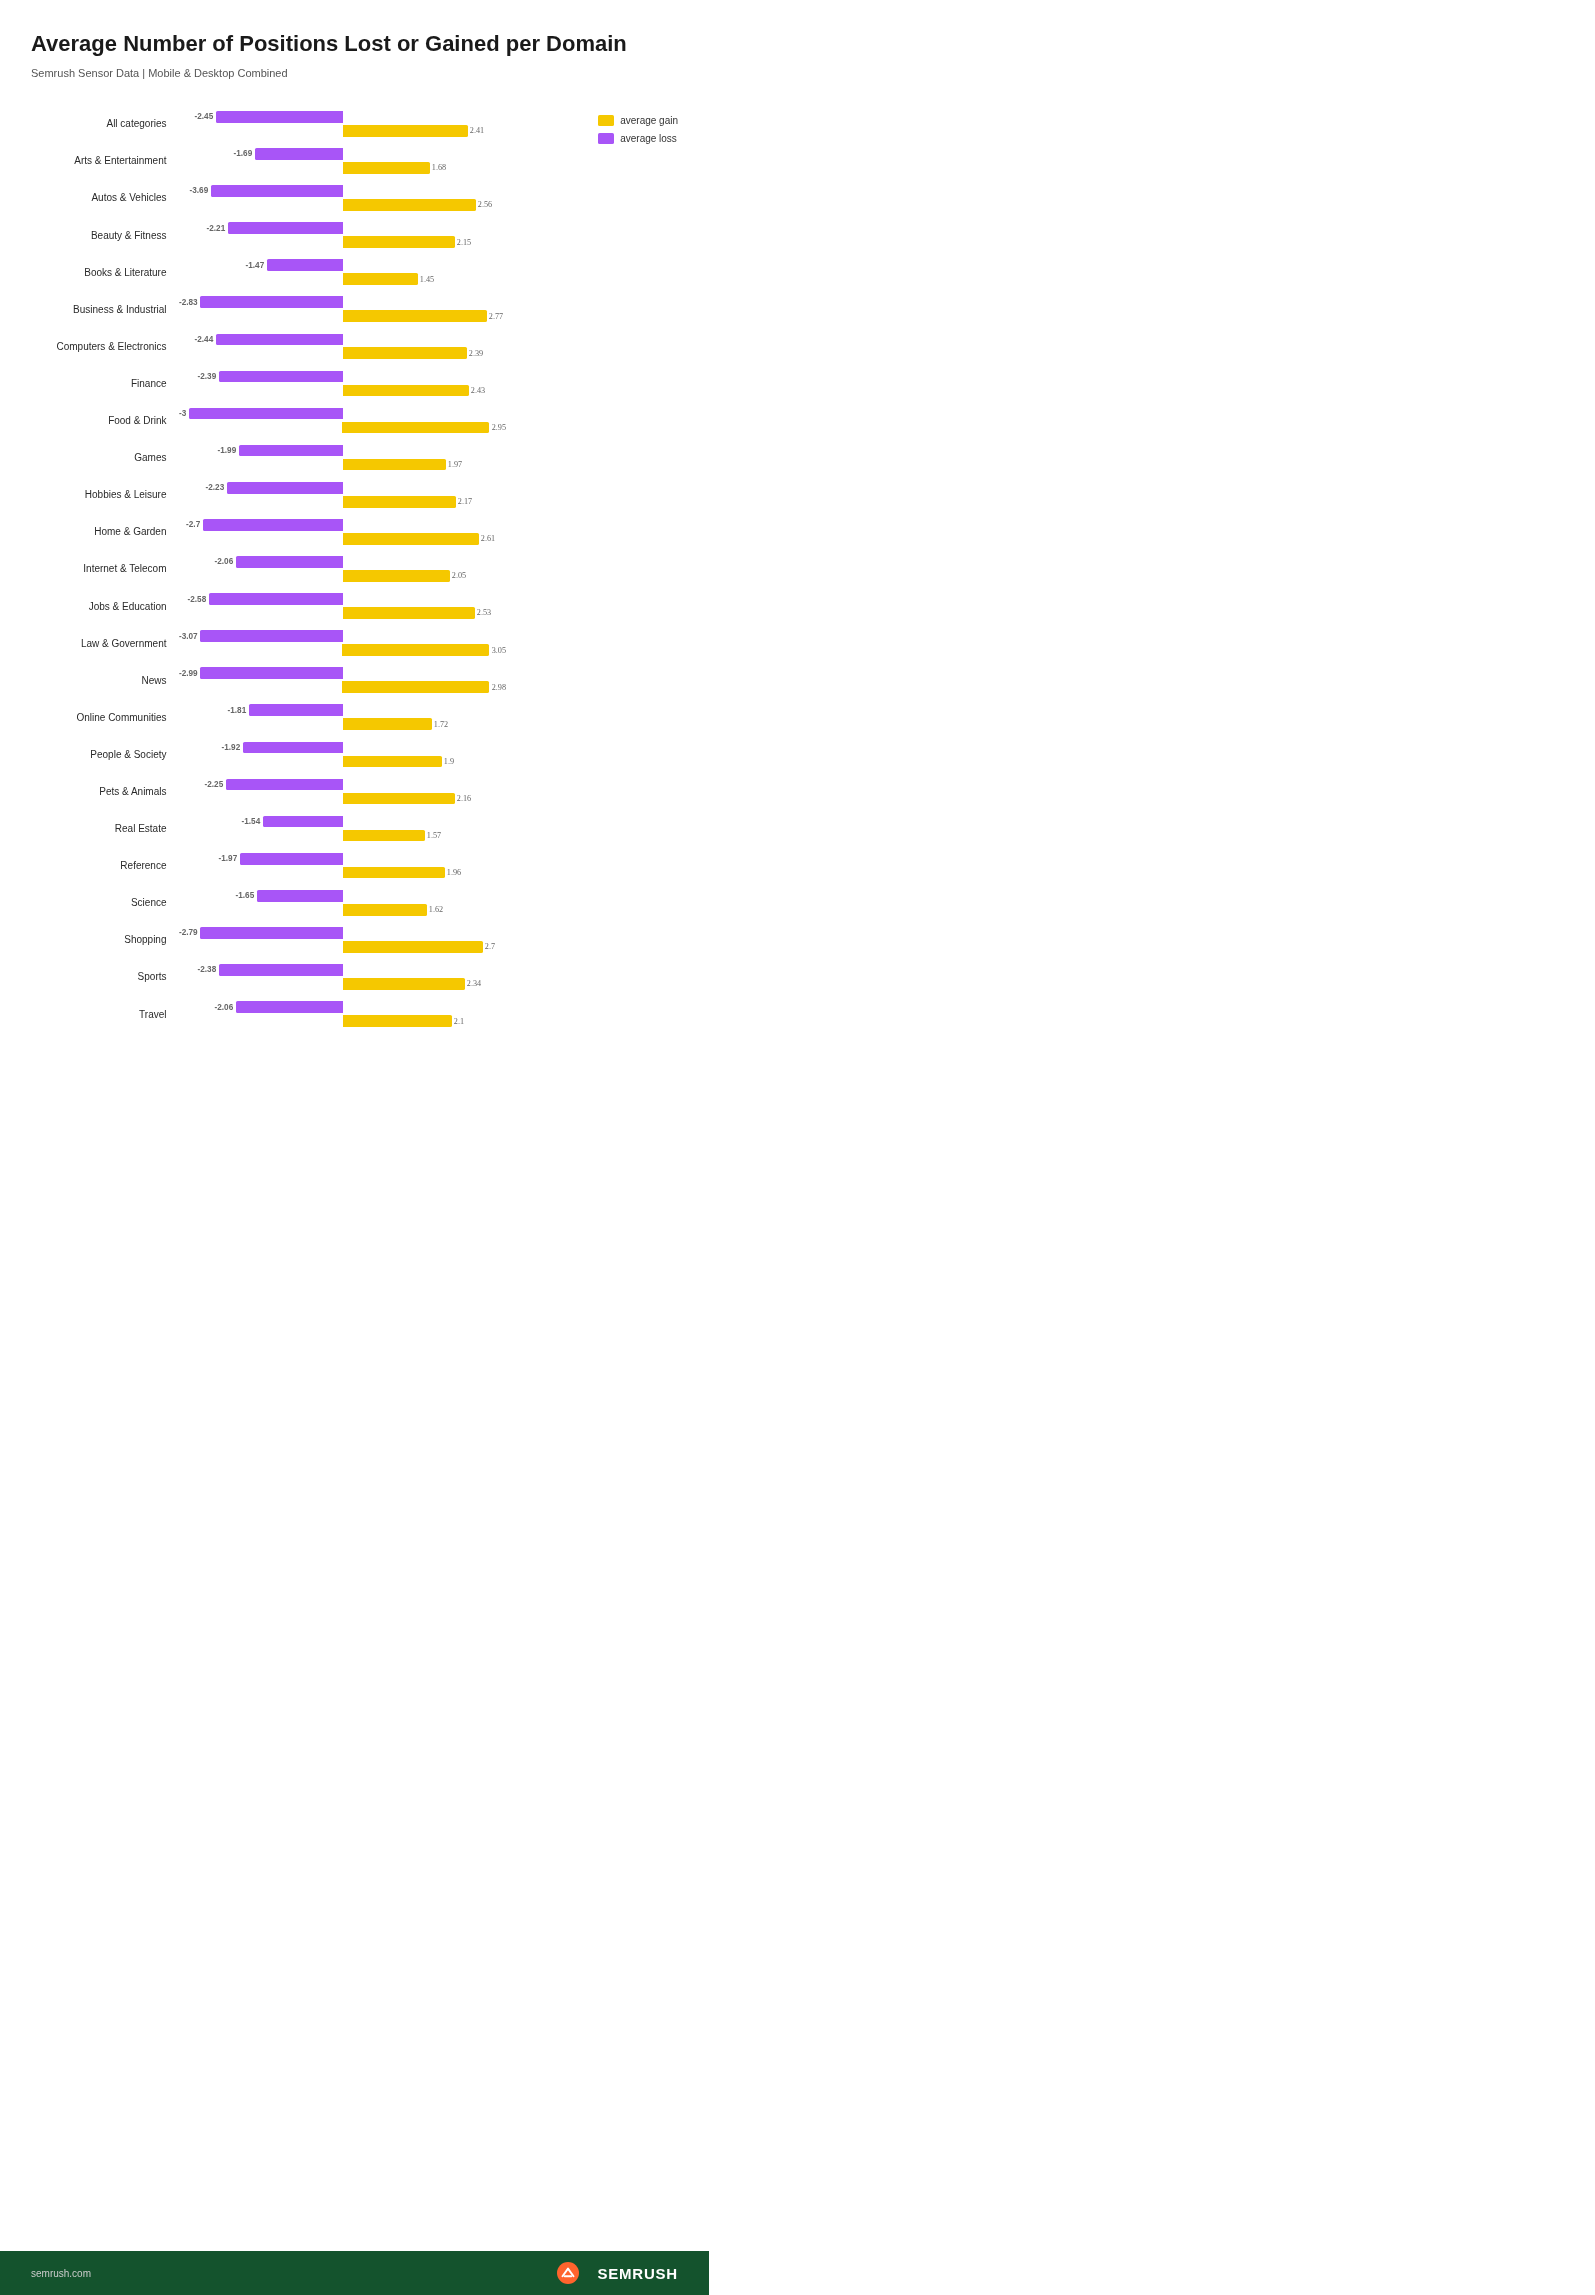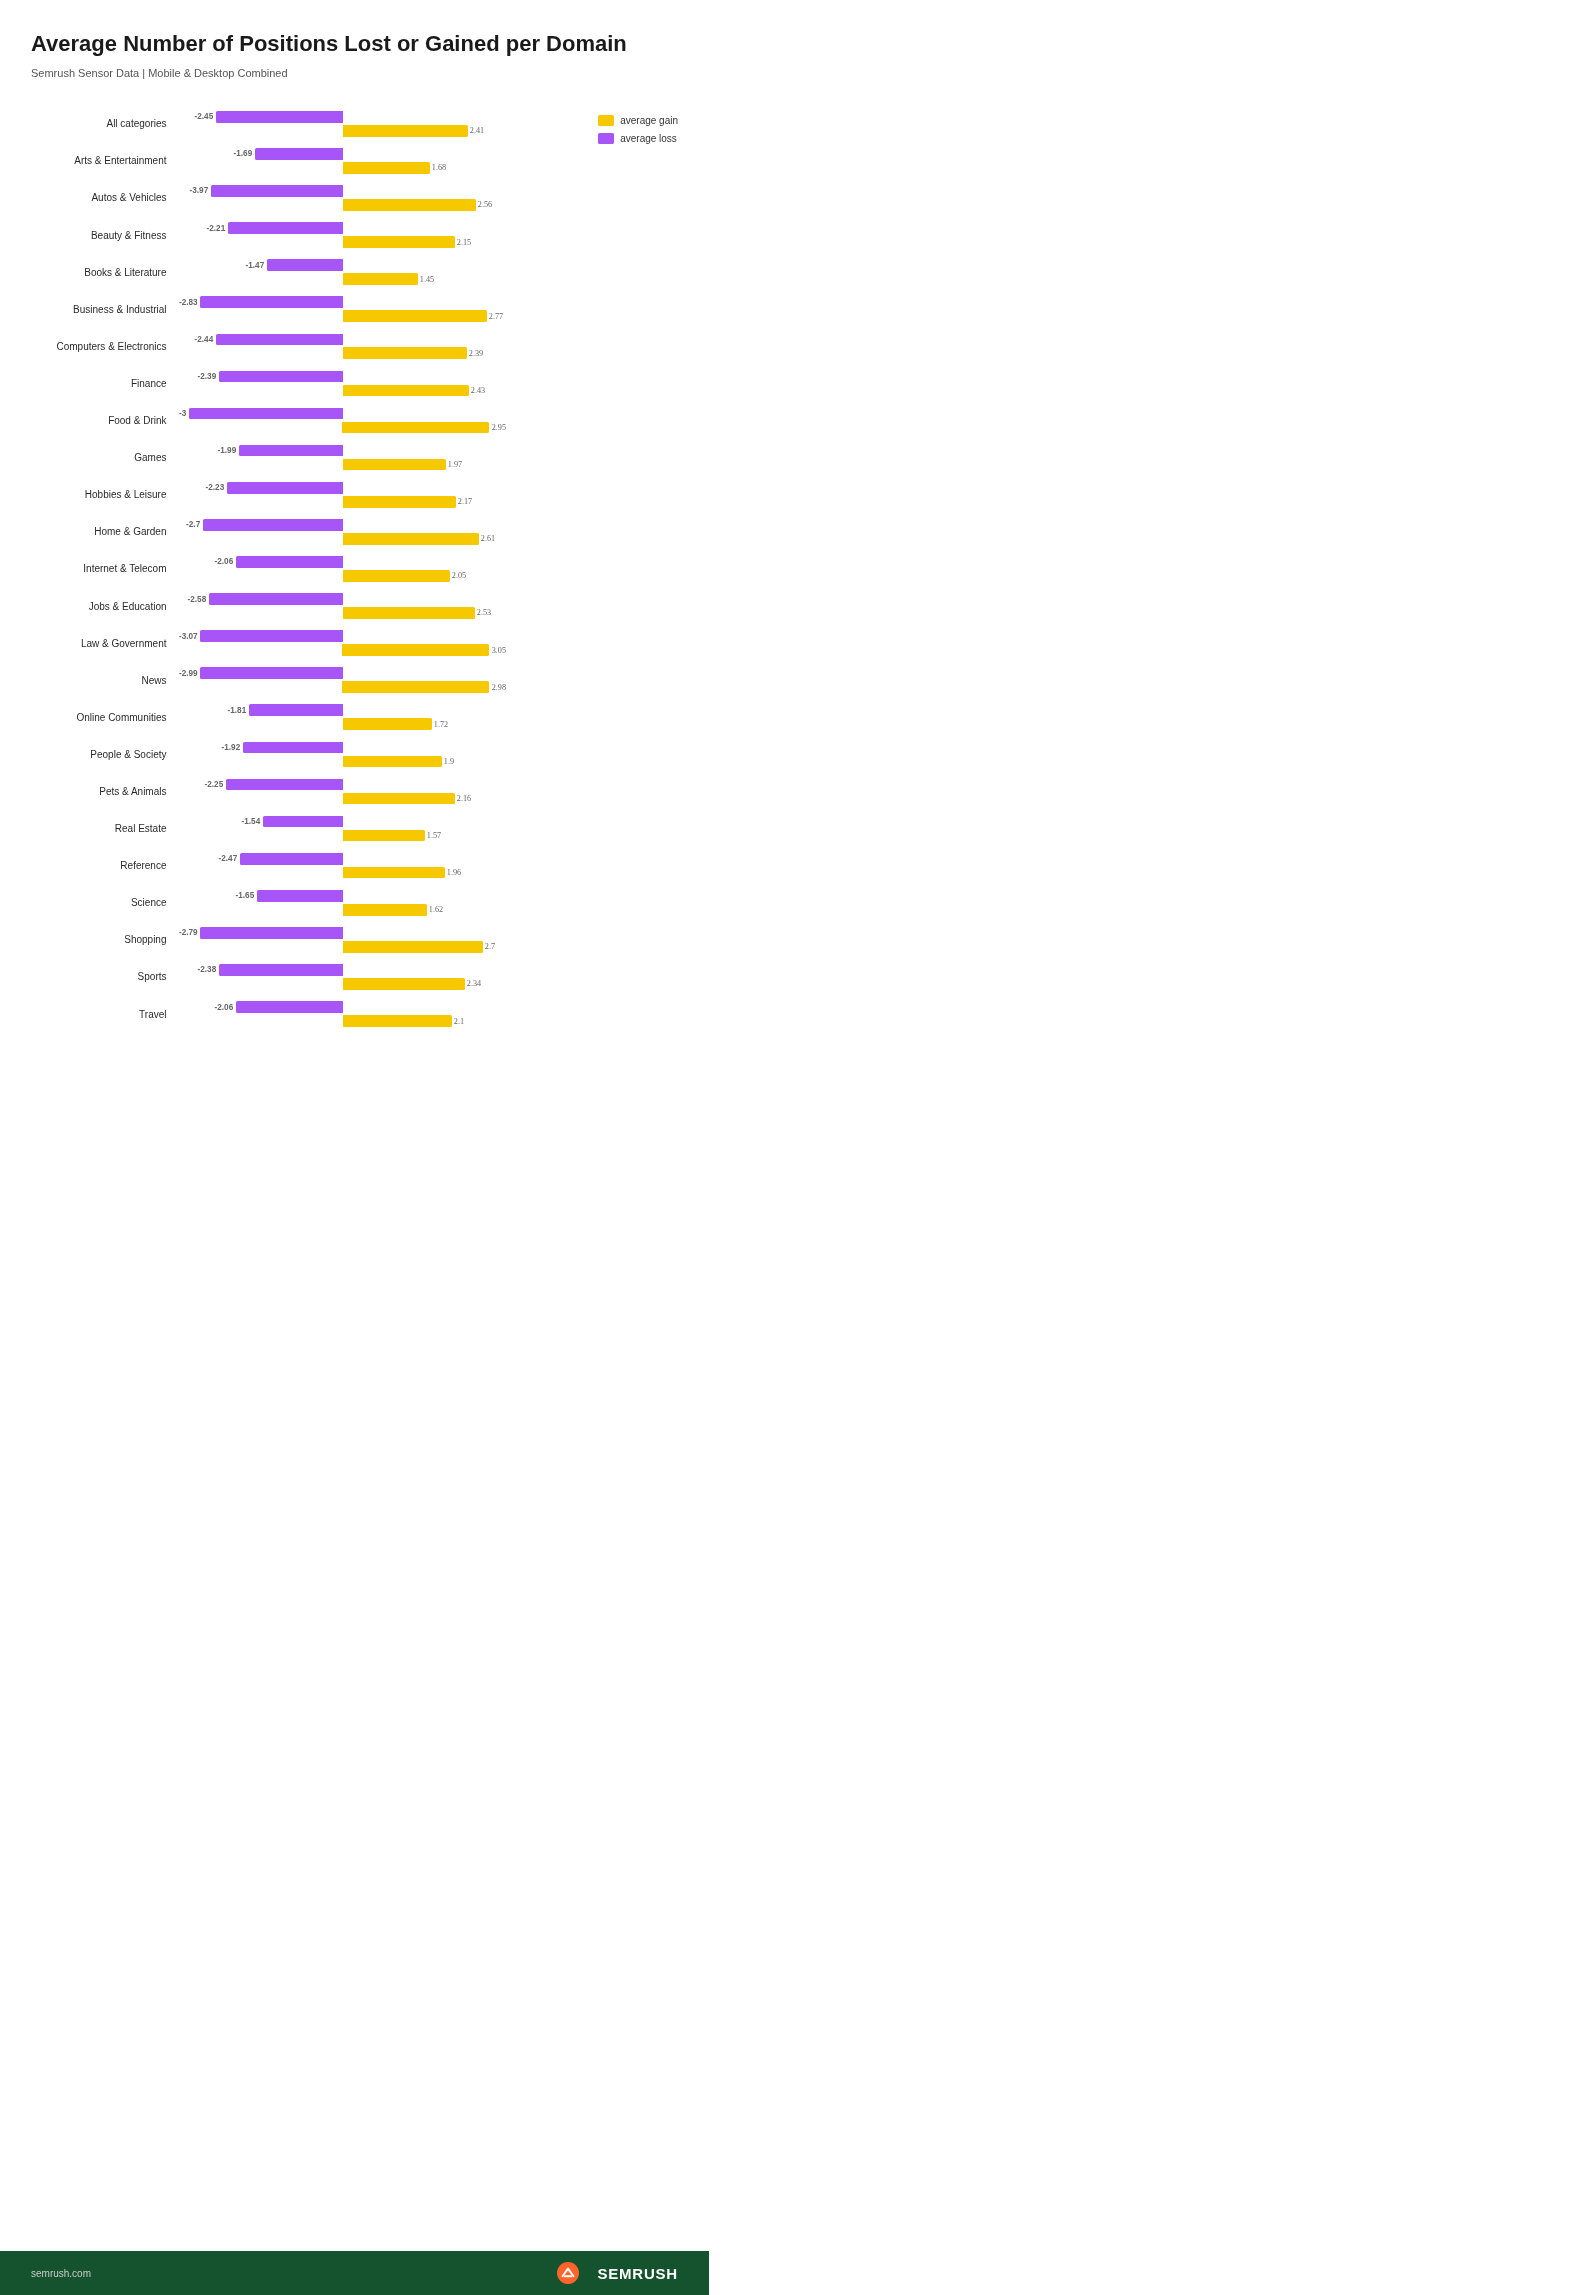--- a/index.html
+++ b/index.html
@@ -214,21 +214,21 @@
                 </div>
               </div>
             </div>
           </div>
           <div class="chart-entry">
             <div class="cat-label">Autos &amp; Vehicles</div>
             <div class="bars-zone">
               <div class="single-bar-line">
                 <div class="bars-split">
                   <div class="neg-bar-wrap">
-                    <span class="neg-val">-3.97</span>
+                    <span class="neg-val">-3.69</span>
                     <div class="bar-purple" style="width: 132px;"></div>
                   </div>
                   <div class="pos-bar-wrap"></div>
                 </div>
               </div>
               <div class="single-bar-line">
                 <div class="bars-split">
                   <div class="neg-bar-wrap"></div>
                   <div class="pos-bar-wrap">
                     <div class="bar-yellow" style="width: 133px;"></div>
@@ -628,21 +628,21 @@
                 </div>
               </div>
             </div>
           </div>
           <div class="chart-entry">
             <div class="cat-label">Reference</div>
             <div class="bars-zone">
               <div class="single-bar-line">
                 <div class="bars-split">
                   <div class="neg-bar-wrap">
-                    <span class="neg-val">-2.47</span>
+                    <span class="neg-val">-1.97</span>
                     <div class="bar-purple" style="width: 103px;"></div>
                   </div>
                   <div class="pos-bar-wrap"></div>
                 </div>
               </div>
               <div class="single-bar-line">
                 <div class="bars-split">
                   <div class="neg-bar-wrap"></div>
                   <div class="pos-bar-wrap">
                     <div class="bar-yellow" style="width: 102px;"></div>

